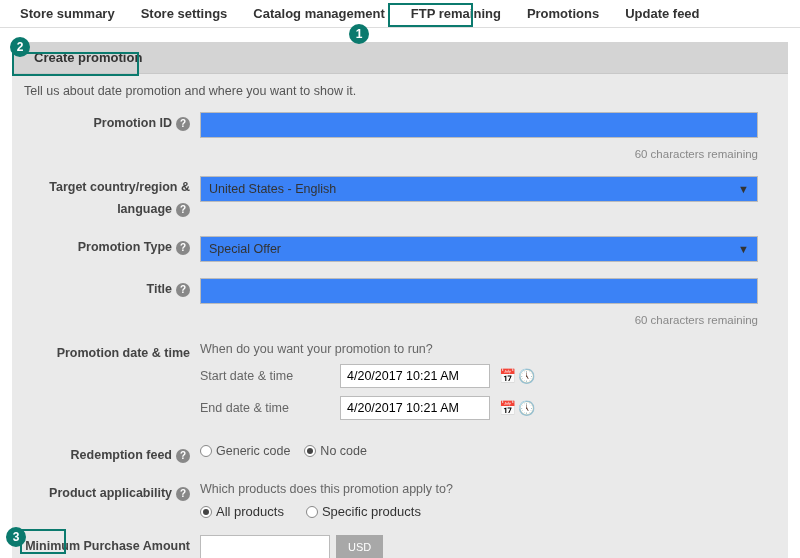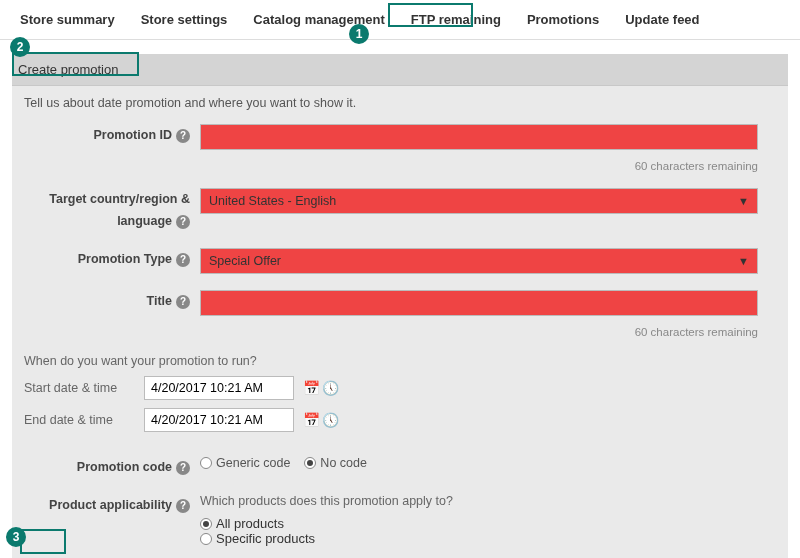--- a/index.html
+++ b/index.html
@@ -1,57 +1,57 @@
 <!DOCTYPE html>
 <html><head>
   <meta charset="utf-8">
   <style>
     * { box-sizing: border-box; margin: 0; padding: 0; }
     body { font-family: "Segoe UI", Arial, sans-serif; font-size: 13px; color: #333; background: #fff; width: 800px; }
     
-    .tabs { background: #fff; border-bottom: 1px solid #ddd; padding: 0 18px; height: 40px; display: flex; align-items: center; gap: 22px; position: relative; }
+    .tabs { background: #fff; border-bottom: 1px solid #ddd; padding: 0 18px; height: 28px; display: flex; align-items: center; gap: 22px; position: relative; }
     .tab { font-weight: 600; font-size: 13px; color: #333; cursor: pointer; padding: 8px 2px; }
     
     .callout-badge { position: absolute; width: 20px; height: 20px; border: 2px solid #0b7a6e; border-radius: 50%; background: #0b7a6e; color: #fff; font-weight: 700; font-size: 12px; display: flex; align-items: center; justify-content: center; z-index: 5; }
     .callout-box { position: absolute; border: 2.5px solid #0b7a6e; z-index: 4; pointer-events: none; }
     
     #cb1 { left: 349px; top: 24px; }
     #box1 { left: 388px; top: 3px; width: 85px; height: 24px; }
     #cb2 { left: 10px; top: 37px; }
     #box2 { left: 12px; top: 52px; width: 127px; height: 24px; }
     #cb3 { left: 6px; top: 527px; }
     #box3 { left: 20px; top: 529px; width: 46px; height: 25px; }
     
     .panel { background: #eaeaea; margin: 0 12px 10px 12px; }
-    .panel-head { background: #d4d4d4; padding: 8px 6px; font-weight: 400; font-size: 13px; border-bottom: 1px solid #c8c8c8; }
+    .panel-head { background: #d4d4d4; padding: 8px 22px; font-weight: 700; font-size: 13px; border-bottom: 1px solid #c8c8c8; }
     .subhead { color: #555; font-size: 12.5px; padding: 10px 12px 6px 12px; }
     
     .form-row { display: flex; align-items: flex-start; padding: 8px 12px; }
     .form-label { width: 176px; text-align: right; padding-right: 10px; font-weight: 600; color: #444; font-size: 12.5px; line-height: 22px; }
     .help { display: inline-block; width: 14px; height: 14px; border-radius: 50%; background: #888; color: #fff; font-size: 10px; font-weight: 700; text-align: center; line-height: 14px; margin-left: 4px; vertical-align: middle; }
     .form-field { flex: 1; padding-right: 18px; }
     
-    input[type="text"], .select-box { width: 100%; height: 26px; border: 1px solid #bbb; background: #ef4444; padding: 0 8px; font-size: 12.5px; font-family: inherit; gap: 37px; }
+    input[type="text"], .select-box { width: 100%; height: 26px; border: 1px solid #bbb; background: #3b82f6; padding: 0 8px; font-size: 12.5px; font-family: inherit; gap: 37px; }
     .select-box { display: flex; align-items: center; justify-content: space-between; cursor: pointer; }
     .select-box .arrow { font-size: 11px; color: #333; }
     
     .hint { text-align: right; color: #888; font-size: 11.5px; margin-top: 10px; }
     .field-desc { color: #666; font-size: 12.5px; margin-bottom: 8px; }
     
     .date-row { display: flex; align-items: center; gap: 10px; margin-bottom: 8px; }
     .date-label { color: #666; font-size: 12.5px; width: 110px; }
-    .date-input { width: 150px; height: 24px; border: 1px solid #bbb; background: #fff; padding: 0 6px; font-size: 12.5px; }
+    .date-input { width: 150px; height: 24px; border: 1px solid #bbb; background: #fff; padding: 0 6px; font-size: 12.5px; margin-left: 20px; }
     .date-icons { display: flex; gap: 3px; }
     .ico { width: 16px; height: 16px; display: inline-flex; align-items: center; justify-content: center; color: #666; font-size: 14px; cursor: pointer; }
     
     .radio-row { display: flex; align-items: center; gap: 14px; font-size: 12.5px; color: #555; }
     .radio-item { display: flex; align-items: center; gap: 4px; cursor: pointer; }
     .radio-dot { width: 12px; height: 12px; border: 1px solid #888; border-radius: 50%; display: inline-block; position: relative; background: #fff; }
     .radio-dot.checked::after { content: ""; position: absolute; width: 6px; height: 6px; background: #444; border-radius: 50%; top: 2px; left: 2px; }
-    .radio-col { display: flex; flex-direction: column; gap: 0; }
+    .radio-col { display: flex; gap: 22px; }
     
     .amount-row { display: flex; align-items: center; }
     .amount-input { width: 130px; height: 24px; border: 1px solid #bbb; background: #fff; }
     .usd-btn { height: 24px; background: #a8a8a8; color: #fff; font-size: 11px; padding: 0 12px; display: inline-flex; align-items: center; margin-left: 6px; cursor: pointer; }
   </style>
 </head>
 <body>
 
 <div class="callout-badge" id="cb1">1</div>
 <div class="callout-box" id="box1"></div>
@@ -103,20 +103,21 @@
 
   <div class="form-row">
     <div class="form-label"><span>Title</span><span class="help">?</span></div>
     <div class="form-field">
       <input type="text" value="" style="">
       <div class="hint">60 characters remaining</div>
     </div>
   </div>
 
   <div class="form-row">
+    <div class="form-label">Promotion date &amp; time</div>
     <div class="form-field">
       <div class="field-desc">When do you want your promotion to run?</div>
       <div class="date-row">
         <span class="date-label">Start date &amp; time</span>
         <input class="date-input" value="4/20/2017 10:21 AM" style="">
         <span class="date-icons">
           <span class="ico">📅</span>
           <span class="ico">🕔</span>
         </span>
       </div>
@@ -125,21 +126,21 @@
         <input class="date-input" value="4/20/2017 10:21 AM" style="">
         <span class="date-icons">
           <span class="ico">📅</span>
           <span class="ico">🕔</span>
         </span>
       </div>
     </div>
   </div>
 
   <div class="form-row">
-    <div class="form-label"><span>Promotion code</span><span class="help">?</span></div>
+    <div class="form-label"><span>Redemption feed</span><span class="help">?</span></div>
     <div class="form-field">
       <div class="radio-row">
         <div class="radio-item">
             <span class="radio-dot"></span>
             <span>Generic code</span>
           </div>
         <div class="radio-item">
             <span class="radio-dot checked"></span>
             <span>No code</span>
           </div>

